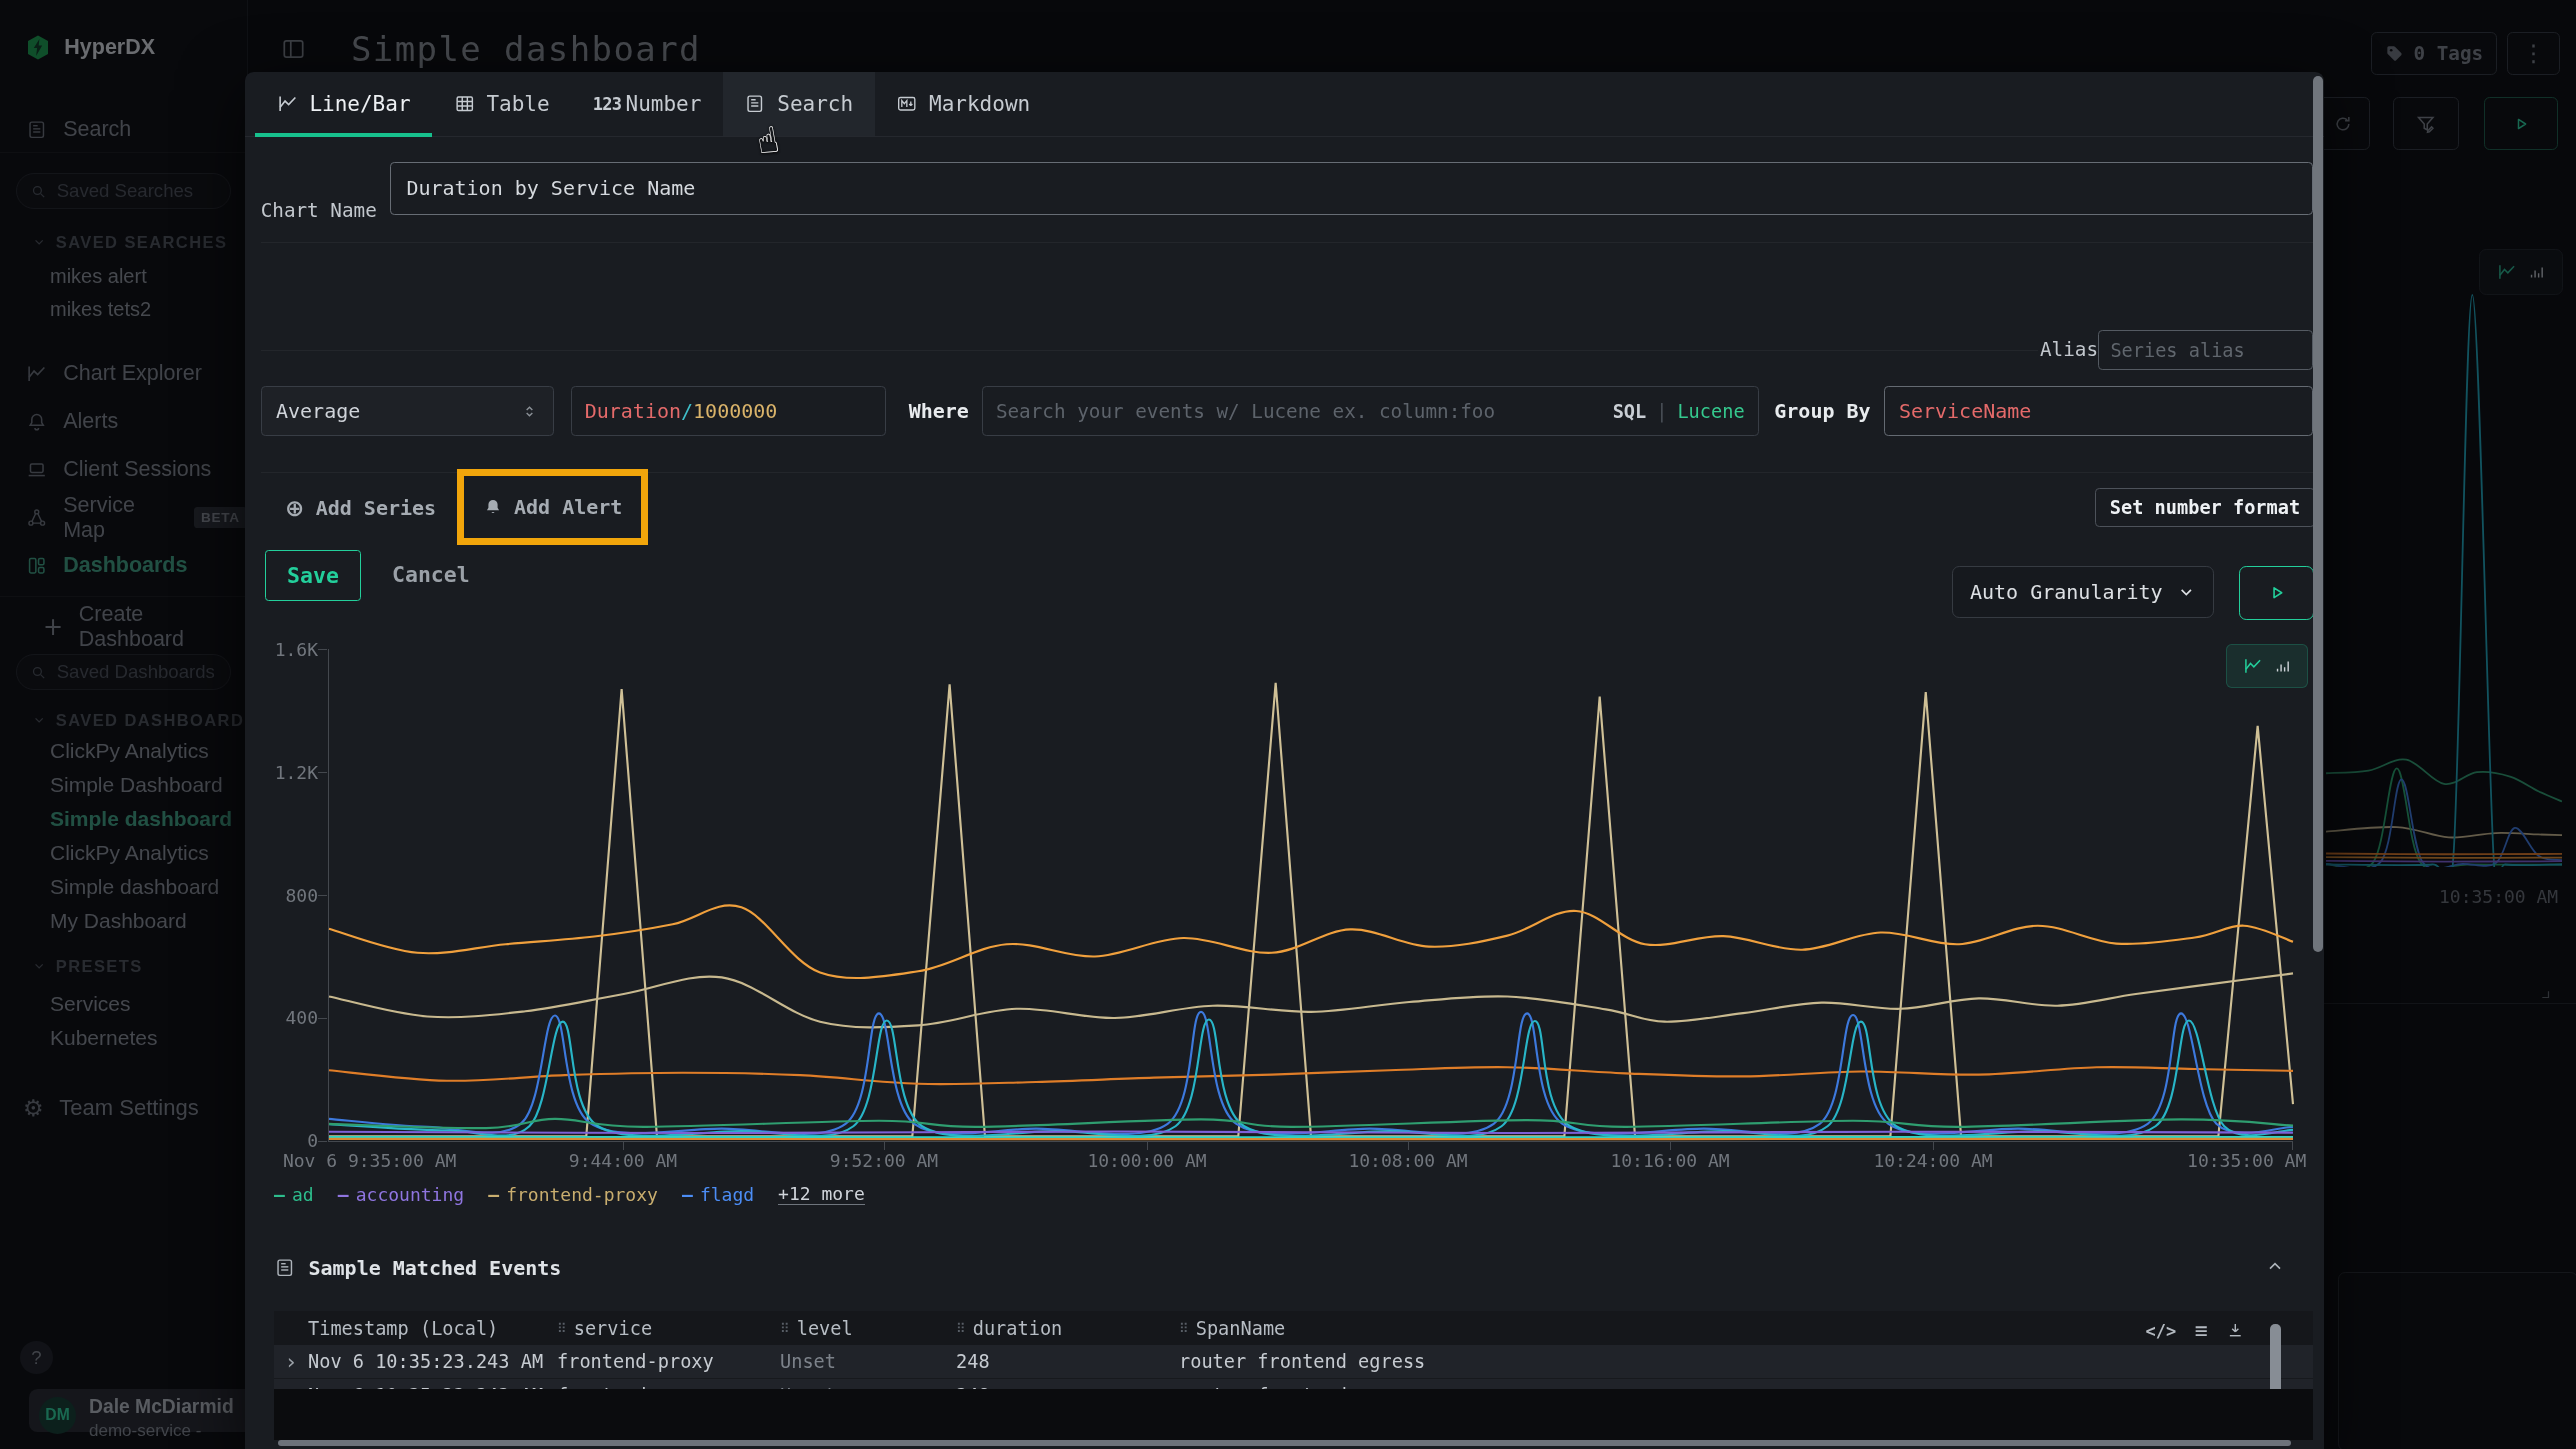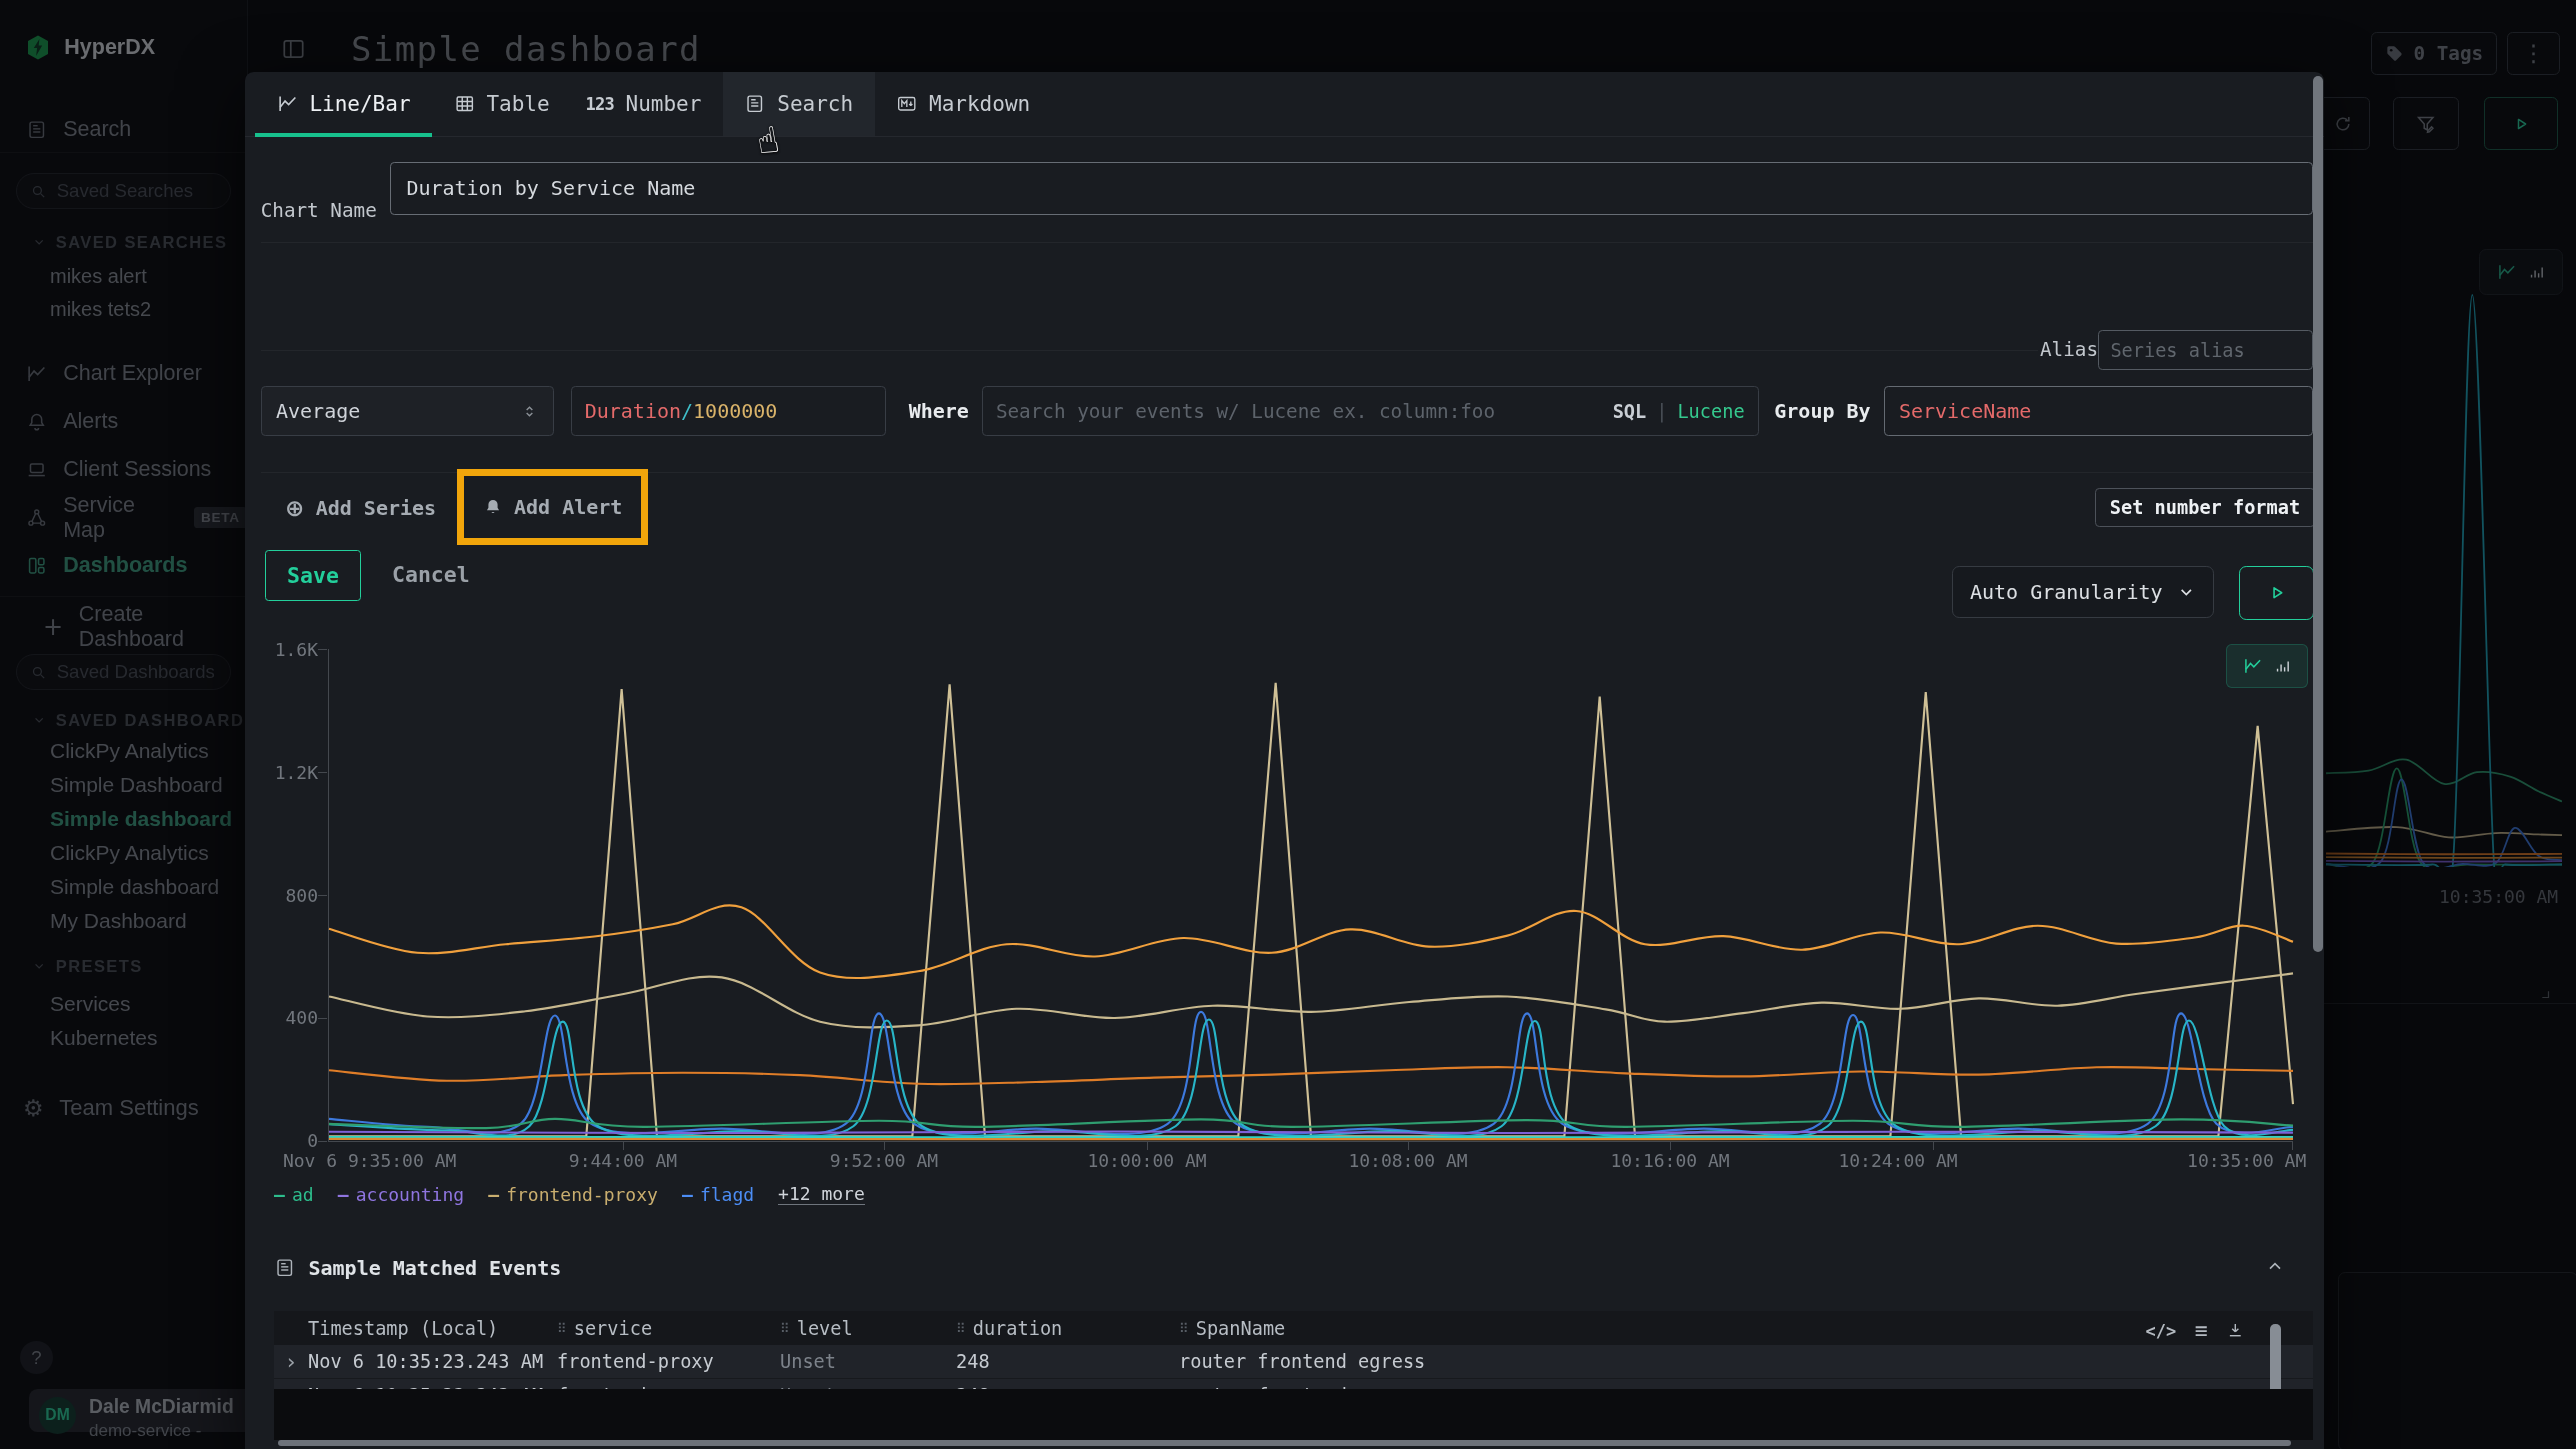--- a/index.html
+++ b/index.html
@@ -1,19 +1,19 @@
 <!DOCTYPE html>
 <html style="font-size:11.4px"><head>
 <meta charset="utf-8">
 <style>
   html,body{margin:0;padding:0;background:#000;}
   .app{position:relative;width:2576px;height:1450px;background:#0a0b0d;overflow:hidden;
        font-family:"DejaVu Sans Mono","Liberation Mono",monospace;color:#c9ced4;}
   .abs{position:absolute;}
-  .ic{display:inline-flex;align-items:center;justify-content:flex-end;width:21.5px;height:21.5px;flex:0 0 auto;}
+  .ic{display:inline-flex;align-items:center;justify-content:flex-start;width:21.5px;height:21.5px;flex:0 0 auto;}
   .ic svg{width:100%;height:100%;}
   .tglyph{font-family:"DejaVu Sans","Liberation Sans",sans-serif;}
 
   
   .sidebar{position:absolute;left:0;top:0;width:247px;height:100%;background:#0c0e10;
            border-right:0.7px solid #1b1e22;font-family:"Liberation Sans","DejaVu Sans",sans-serif;}
   .brand{position:absolute;left:26px;top:34px;display:flex;align-items:center;gap:14.3px;}
   .brand .ic{width:24px;height:27px;}
   .brand-name{font-size:21.5px;font-weight:bold;color:#d7dbdf;}
   .side-item{position:absolute;left:0;display:flex;align-items:center;gap:15.7px;color:#81878f;font-size:21.5px;}
@@ -582,21 +582,21 @@
         <div class="xlab" style="left: 378px; transform: translateX(-50%);">9:44:00 AM</div>
         <div class="xtick" style="left: 378px;"></div>
         <div class="xlab" style="left: 639px; transform: translateX(-50%);">9:52:00 AM</div>
         <div class="xtick" style="left: 639px;"></div>
         <div class="xlab" style="left: 902px; transform: translateX(-50%);">10:00:00 AM</div>
         <div class="xtick" style="left: 902px;"></div>
         <div class="xlab" style="left: 1163px; transform: translateX(-50%);">10:08:00 AM</div>
         <div class="xtick" style="left: 1163px;"></div>
         <div class="xlab" style="left: 1425px; transform: translateX(-50%);">10:16:00 AM</div>
         <div class="xtick" style="left: 1425px;"></div>
-        <div class="xlab" style="left: 1653px; transform: translateX(-50%);">10:24:00 AM</div>
+        <div class="xlab" style="left: 1688px; transform: translateX(-50%);">10:24:00 AM</div>
         <div class="xtick" style="left: 1688px;"></div>
         <div class="xlab" style="left: 2047px; transform: translateX(-88%);">10:35:00 AM</div>
         <div class="xtick" style="left: 2047px;"></div>
       </div>
     <div class="legend" id="legend">
         <div class="leg-item">
           <span style="color: rgb(45, 189, 140); font-weight: bold;">—</span>
           <span style="color: rgb(45, 189, 140);">ad</span>
         </div>
         <div class="leg-item">

